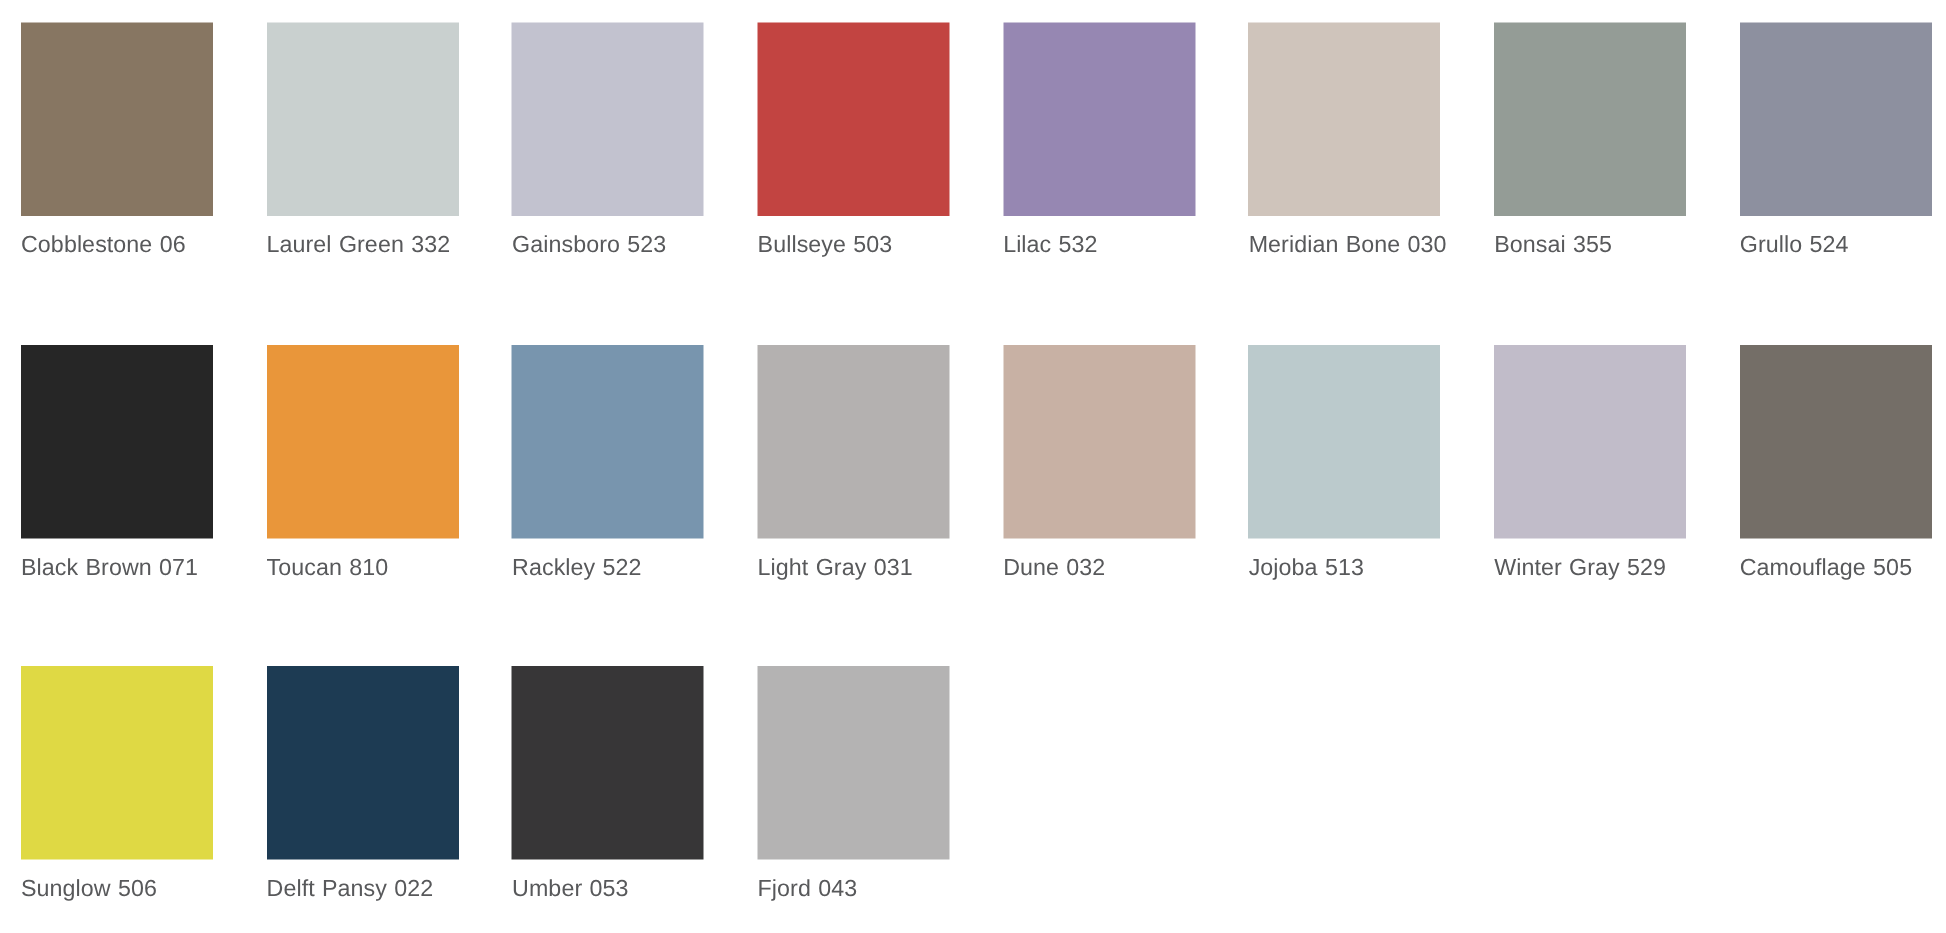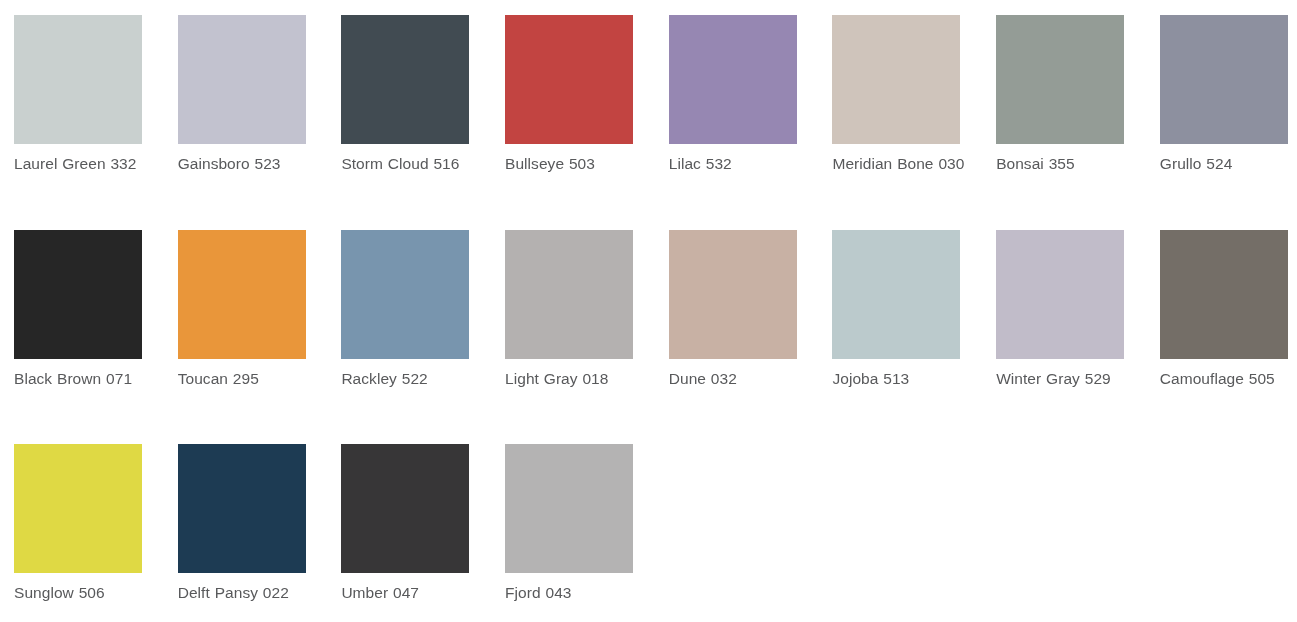--- a/index.html
+++ b/index.html
@@ -47,30 +47,30 @@
     font-weight: 400;
     width: 137px;
     word-spacing: 0.5px;
   }
 </style>
 </head>
 <body>
 
 <div class="palette-grid" id="palette-grid">
     <div class="swatch-cell">
+      <span class="swatch-chip" style="background-color: rgb(135, 118, 98);"></span>
+      <span class="swatch-label">Cobblestone 06</span>
+    </div>
+    <div class="swatch-cell">
       <span class="swatch-chip" style="background-color: rgb(201, 208, 207);"></span>
       <span class="swatch-label">Laurel Green 332</span>
     </div>
     <div class="swatch-cell">
       <span class="swatch-chip" style="background-color: rgb(194, 194, 207);"></span>
       <span class="swatch-label">Gainsboro 523</span>
-    </div>
-    <div class="swatch-cell">
-      <span class="swatch-chip" style="background-color: rgb(65, 75, 82);"></span>
-      <span class="swatch-label">Storm Cloud 516</span>
     </div>
     <div class="swatch-cell">
       <span class="swatch-chip" style="background-color: rgb(194, 68, 65);"></span>
       <span class="swatch-label">Bullseye 503</span>
     </div>
     <div class="swatch-cell">
       <span class="swatch-chip" style="background-color: rgb(150, 135, 178);"></span>
       <span class="swatch-label">Lilac 532</span>
     </div>
     <div class="swatch-cell">
@@ -84,29 +84,29 @@
     <div class="swatch-cell">
       <span class="swatch-chip" style="background-color: rgb(141, 144, 159);"></span>
       <span class="swatch-label">Grullo 524</span>
     </div>
     <div class="swatch-cell">
       <span class="swatch-chip" style="background-color: rgb(38, 38, 38);"></span>
       <span class="swatch-label">Black Brown 071</span>
     </div>
     <div class="swatch-cell">
       <span class="swatch-chip" style="background-color: rgb(233, 150, 58);"></span>
-      <span class="swatch-label">Toucan 295</span>
+      <span class="swatch-label">Toucan 810</span>
     </div>
     <div class="swatch-cell">
       <span class="swatch-chip" style="background-color: rgb(120, 149, 174);"></span>
       <span class="swatch-label">Rackley 522</span>
     </div>
     <div class="swatch-cell">
       <span class="swatch-chip" style="background-color: rgb(180, 177, 176);"></span>
-      <span class="swatch-label">Light Gray 018</span>
+      <span class="swatch-label">Light Gray 031</span>
     </div>
     <div class="swatch-cell">
       <span class="swatch-chip" style="background-color: rgb(200, 177, 164);"></span>
       <span class="swatch-label">Dune 032</span>
     </div>
     <div class="swatch-cell">
       <span class="swatch-chip" style="background-color: rgb(187, 202, 204);"></span>
       <span class="swatch-label">Jojoba 513</span>
     </div>
     <div class="swatch-cell">
@@ -120,19 +120,19 @@
     <div class="swatch-cell">
       <span class="swatch-chip" style="background-color: rgb(223, 217, 68);"></span>
       <span class="swatch-label">Sunglow 506</span>
     </div>
     <div class="swatch-cell">
       <span class="swatch-chip" style="background-color: rgb(29, 59, 83);"></span>
       <span class="swatch-label">Delft Pansy 022</span>
     </div>
     <div class="swatch-cell">
       <span class="swatch-chip" style="background-color: rgb(55, 54, 55);"></span>
-      <span class="swatch-label">Umber 047</span>
+      <span class="swatch-label">Umber 053</span>
     </div>
     <div class="swatch-cell">
       <span class="swatch-chip" style="background-color: rgb(180, 179, 179);"></span>
       <span class="swatch-label">Fjord 043</span>
     </div>
   </div>
 
 </body></html>

